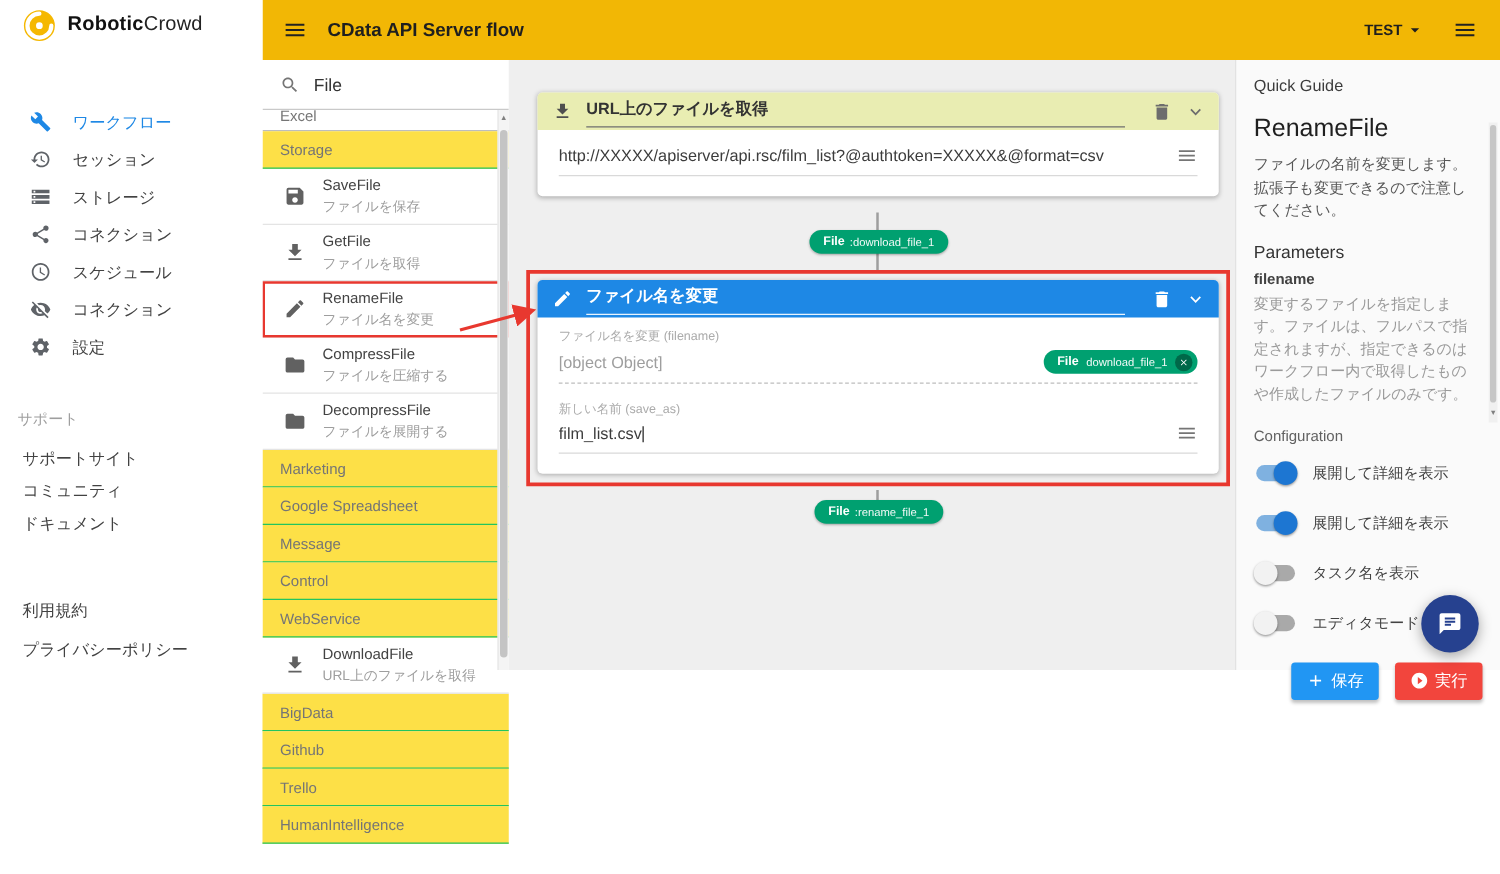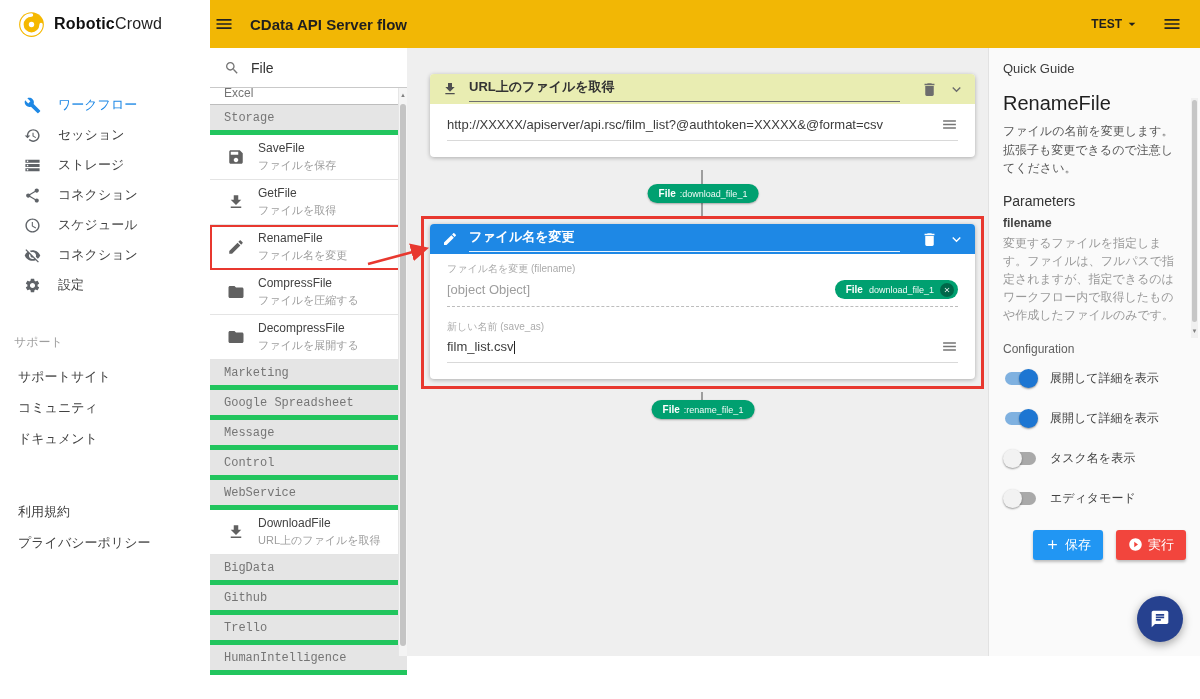--- a/index.html
+++ b/index.html
@@ -1,53 +1,53 @@
 <!DOCTYPE html>
 <html><head>
 <meta charset="utf-8">
 <style>
   * { margin:0; padding:0; box-sizing:border-box; }
   html,body { width:1200px; height:699px; font-family:"Liberation Sans", sans-serif; overflow:hidden; background:#fff; }
-  .app { display:flex; width:1200px; height:656px; position:relative;border-radius:15px; }
+  .app { display:flex; width:1200px; height:536px; position:relative;border-radius:15px; }
 
   
   .sidebar { width:210px; flex:none; background:#fff; display:flex; flex-direction:column; z-index:4; }
   .logo-row { height:48px; display:flex; align-items:center; padding-left:18px; gap:9px; }
   .logo-mark svg { width:27px; height:27px; display:block; }
   .logo-text { font-size:16px; color:#111; letter-spacing:.2px; }
   .logo-text .lt-b { font-weight:700; }
   .logo-text .lt-l { font-weight:400; color:#222; }
   .nav { margin-top:42px; }
   .nav-item { height:30px; display:flex; align-items:center; gap:17px; padding-left:24px; font-size:13px; color:#424242; cursor:pointer; }
   .nav-item svg { width:17px; height:17px; fill:#5f6368; flex:none; }
   .nav-item.active { color:#1E88E5; }
   .nav-item.active svg { fill:#1E88E5; }
   .side-label { font-size:12px; color:#9e9e9e; padding-left:14px; margin-top:34px; margin-bottom:10px; }
   .side-link { height:31px; display:flex; align-items:center; padding-left:18px; font-size:13px; color:#424242; cursor:pointer; }
   .legal { margin-top:42px; }
 
   
   .main { flex:1; display:flex; flex-direction:column; min-width:0; }
-  .topbar { height:48px; background:#F2B705; display:flex; align-items:center; padding:0 18px 0 4px; gap:16px; flex:none; }
+  .topbar { height:48px; background:#F2B705; display:flex; align-items:center; padding:0 18px 0 16px; gap:16px; flex:none; }
   .topbar svg.menu { width:20px; height:20px; fill:#222; }
   .topbar-title { font-size:15px; font-weight:700; color:#1f1f1f; }
   .topbar-right { margin-left:auto; display:flex; align-items:center; gap:22px; }
   .env { display:flex; align-items:center; gap:2px; font-size:12px; font-weight:700; color:#1f1f1f; cursor:pointer; }
   .env svg { width:16px; height:16px; fill:#1f1f1f; }
 
   .content { flex:1; display:flex; position:relative; min-height:0; }
 
   
   .palette { width:197px; flex:none; background:#fff; position:relative; }
   .search-row { height:40px; display:flex; align-items:center; gap:11px; padding:0 14px; border-bottom:1px solid #c9c9c9; }
   .search-row svg { width:16px; height:16px; fill:#757575; flex:none; }
   .search-row input { border:none; outline:none; font-size:14px; color:#333; width:120px; font-family:inherit; background:transparent; }
   .p-cut { height:17px; overflow:hidden; padding:0 14px; font-size:12px; color:#757575; border-bottom:1px solid #bdbdbd; }
   .p-cut span { display:block; margin-top:-2px; }
-  .p-section { height:30px; display:flex; align-items:center; padding:0 14px; font-size:12px; color:#757575; border-bottom:5px solid #22c55e; cursor:pointer; background:#e5e5e5;font-family:Liberation Mono, monospace; }
+  .p-section { height:30px; display:flex; align-items:center; padding:0 14px; font-size:12px; color:#757575; border-bottom:1px solid #22c55e; cursor:pointer; background:#fde047; }
   .p-task { height:45px; display:flex; align-items:center; gap:13px; padding:0 6px 0 17px; border-bottom:1px solid #e4e4e4; cursor:pointer; position:relative; }
   .p-task svg { width:18px; height:18px; fill:#616161; flex:none; }
   .p-task .tx { min-width:0; }
   .p-task-name { font-size:12px; color:#424242; }
   .p-task-desc { font-size:11px; color:#9e9e9e; margin-top:3px; }
   .p-task.highlighted { outline:2px solid #E8382F; outline-offset:-2px; }
   .palette-scrollbar { position:absolute; right:0; top:40px; bottom:0; width:9px; background:#f4f4f4; border-left:1px solid #e6e6e6; z-index:3; }
   .palette-thumb { position:absolute; left:1px; right:1px; top:16px; bottom:10px; background:#c4c4c4; border-radius:3px; }
   .scroll-arrow { position:absolute; left:0; right:0; text-align:center; font-size:6px; color:#808080; line-height:10px; }
 

